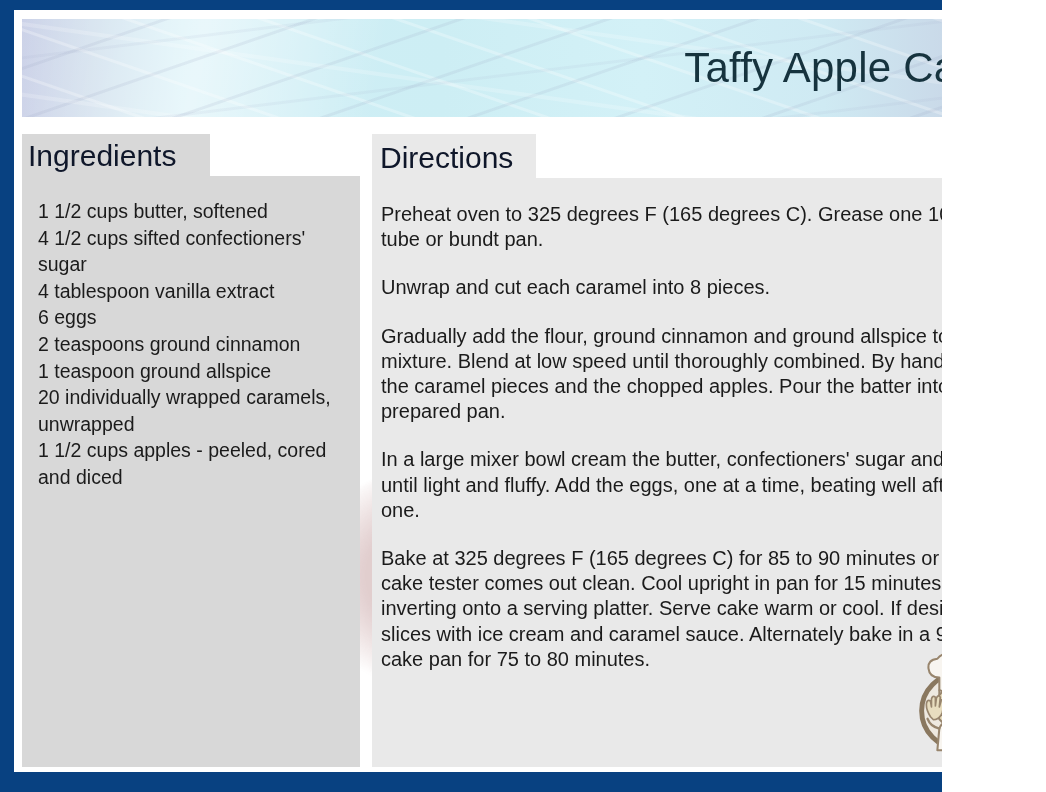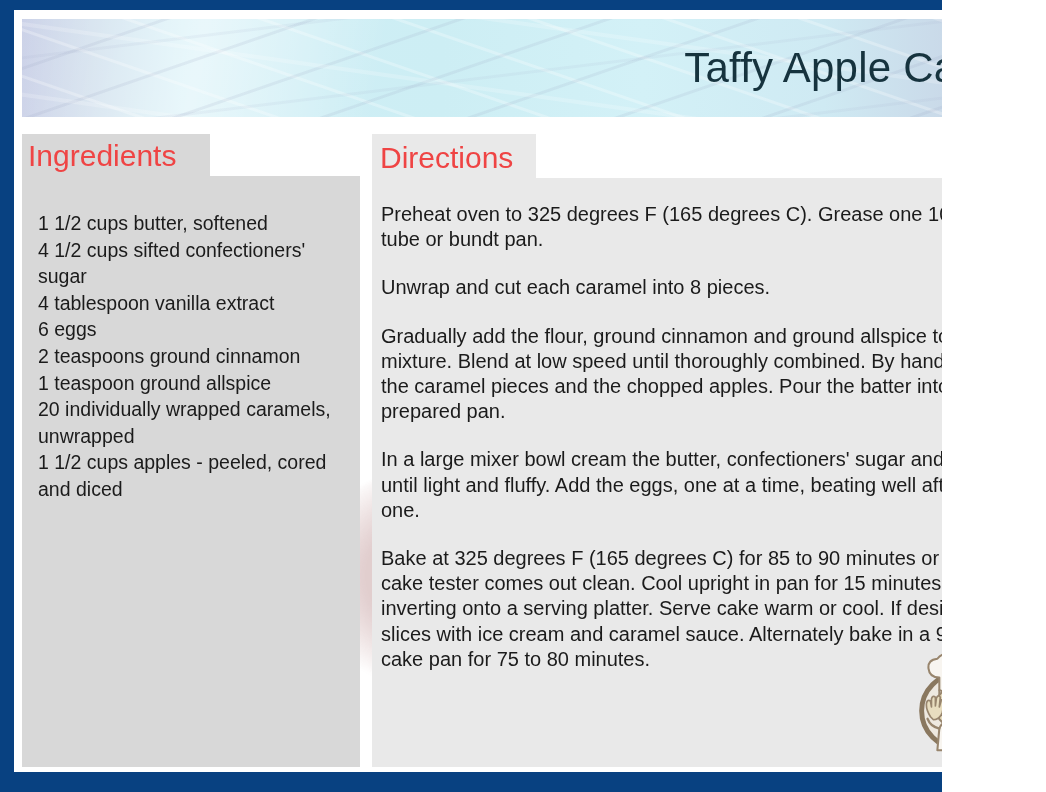--- a/index.html
+++ b/index.html
@@ -147,21 +147,21 @@
       radial-gradient(circle 2px at 41% 70%, rgba(255,255,255,0.4) 0%, rgba(255,255,255,0) 100%),
       radial-gradient(circle 2px at 76% 38%, rgba(255,255,255,0.4) 0%, rgba(255,255,255,0) 100%),
       radial-gradient(circle 2px at 24% 58%, rgba(255,255,255,0.35) 0%, rgba(255,255,255,0) 100%);
   }
 
   
   .tab {
     position: absolute;
     font-size: 30px;
     line-height: 1;
-    color: #ef4444;
+    color: #0f172a;
     font-weight: 400;
     white-space: nowrap;
   }
   .panel {
     position: absolute;
     box-sizing: border-box;
   }
 
   #ingredients-tab-bg {
     position: absolute;
@@ -183,21 +183,20 @@
     background: #d8d8d8;
   }
   #ingredients-list {
     position: absolute;
     left: 16px;
     top: 22px;
     right: 8px;
     font-size: 19.5px;
     line-height: 26.6px;
     color: #1b1b1b;
-    margin-top: 12px;
   }
   #ingredients-list .ing-item {
     margin: 0;
   }
 
   #directions-tab-bg {
     position: absolute;
     left: 358px;
     top: 124px;
     width: 164px;

